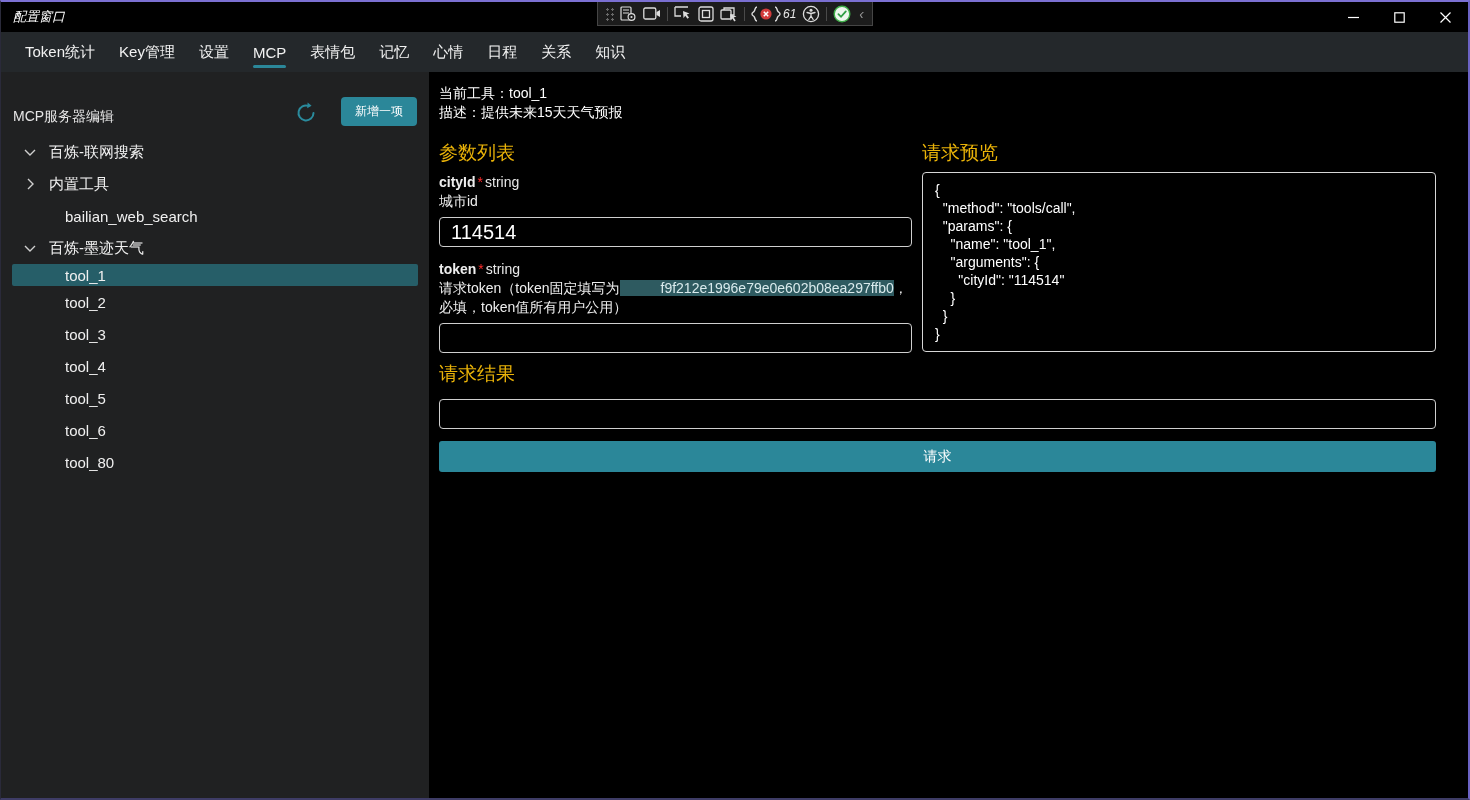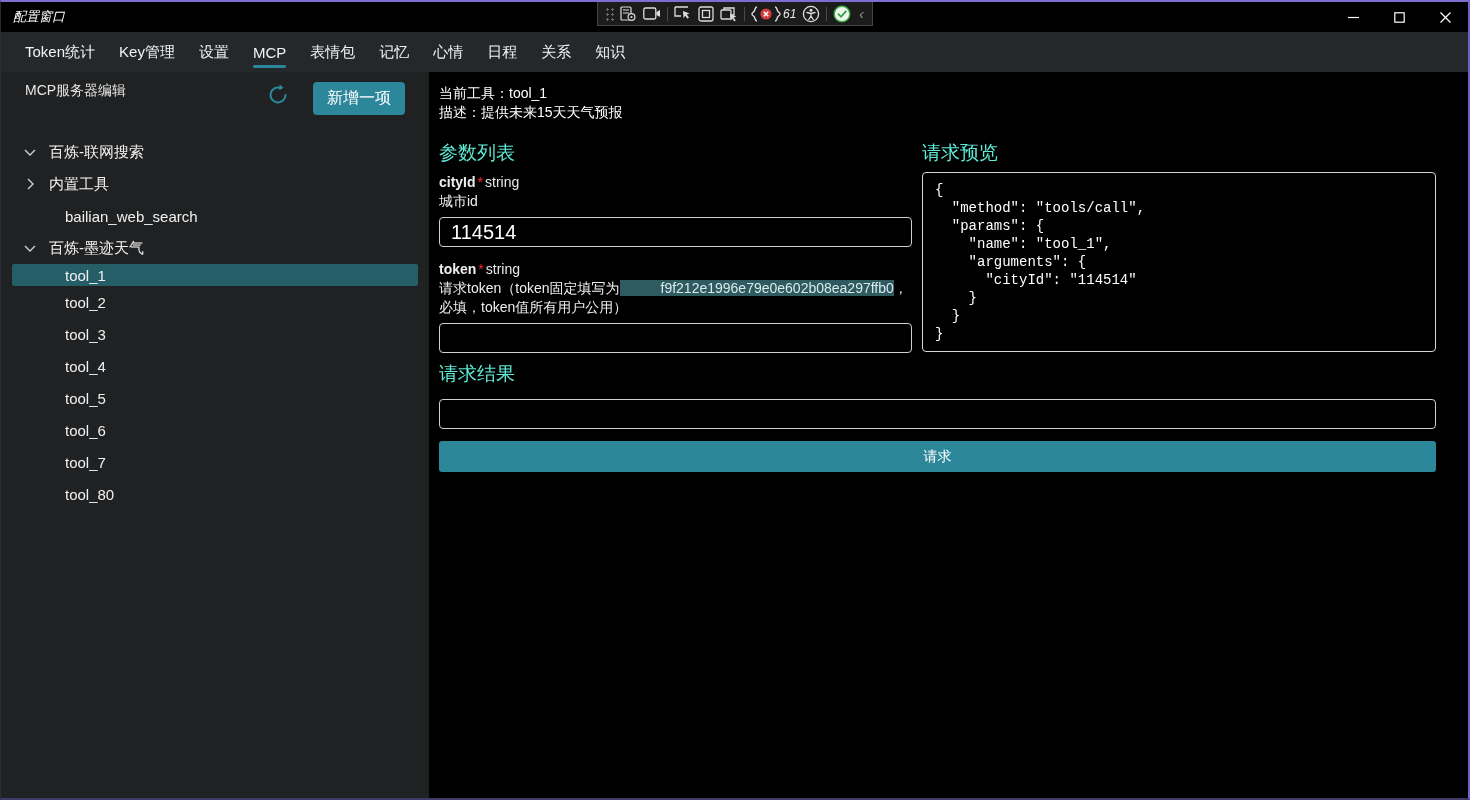--- a/index.html
+++ b/index.html
@@ -38,40 +38,40 @@
   
   .tabbar { height:40px; background:#24282b; display:flex; align-items:stretch; padding-left:12px; gap:0; flex:none; }
   .tab { position:relative; display:flex; align-items:center; padding:0 12px; font-size:15px; color:#f2f2f2; cursor:default; }
   .tab.active::after {
     content:""; position:absolute; left:12px; right:12px; bottom:4px; height:3px;
     background:#2b8799; border-radius:2px;
   }
   
   .bodyrow { flex:1; display:flex; min-height:0; }
   .sidebar { width:428px; background:#202122; flex:none; display:flex; flex-direction:column; }
-  .side-head { display:flex; align-items:flex-start; height:44px; margin-top:10px; padding:0 24px;gap:12px; }
+  .side-head { display:flex; align-items:flex-end; height:44px; margin-top:10px; padding:0 12px;gap:12px; }
   .side-title { font-size:14px; color:#e6e6e6; flex:1; }
   .refresh { width:26px; height:26px; margin-right:10px; display:flex; align-items:center; justify-content:center; }
   .btn-add {
     background:#2b8799; color:#fff; border:none; border-radius:4px;
-    font-size:16px; padding:6px 14px; font-family:inherit; cursor:pointer;
+    font-size:12px; padding:6px 14px; font-family:inherit; cursor:pointer;
   }
   .tree { margin-top:10px; }
   .trow { height:32px; display:flex; align-items:center; font-size:15px; color:#f0f0f0; cursor:default; }
   .trow .caret { width:14px; margin-left:22px; margin-right:12px; color:#cfcfcf; font-size:12px; display:flex; justify-content:center; }
   .trow.child { padding-left:64px; }
   .trow.selected { background:#265e68; margin:0 11px; border-radius:2px; height:22px; }
   .trow.selected-wrap { padding-left:53px; }
   
   .main { flex:1; background:#000; padding:12px 32px 0 10px; overflow:hidden; }
   .info { font-size:14px; line-height:19px; color:#fff; }
   .cols { display:flex; gap:10px; margin-top:18px; }
   .col-left { width:473px; flex:none; }
-  .col-right { flex:1;font-family:Liberation Mono, monospace; }
-  h2.sect { font-size:19px; font-weight:500; color:#5eead4; margin-bottom:6px; }
+  .col-right { flex:1; }
+  h2.sect { font-size:19px; font-weight:500; color:#eab308; margin-bottom:6px; }
   .fieldname { font-size:14px; margin-top:8px; }
   .fieldname b { font-weight:700; }
   .req { color:#ff2b2b; padding:0 2px; }
   .ftype { color:#e8e8e8; }
   .fdesc { font-size:14px; line-height:19px; color:#eee; margin-top:2px; }
   .tok-hl { background:#2e5a60; color:#d9eaec;padding-left:41px; }
   input.fld {
     width:100%; height:30px; background:#000; color:#fff;
     border:1px solid #cfcfcf; border-radius:4px; margin-top:6px;
     font-size:20px; padding:0 11px; font-family:inherit; outline:none;
@@ -264,23 +264,20 @@
             <span>tool_3</span>
           </div>
         <div class="trow child">
             <span>tool_4</span>
           </div>
         <div class="trow child">
             <span>tool_5</span>
           </div>
         <div class="trow child">
             <span>tool_6</span>
-          </div>
-        <div class="trow child">
-            <span>tool_7</span>
           </div>
         <div class="trow child">
             <span>tool_80</span>
           </div>
       </div>
     </div>
 
     <div class="main">
       <div class="info">
         <div>当前工具：tool_1</div>

